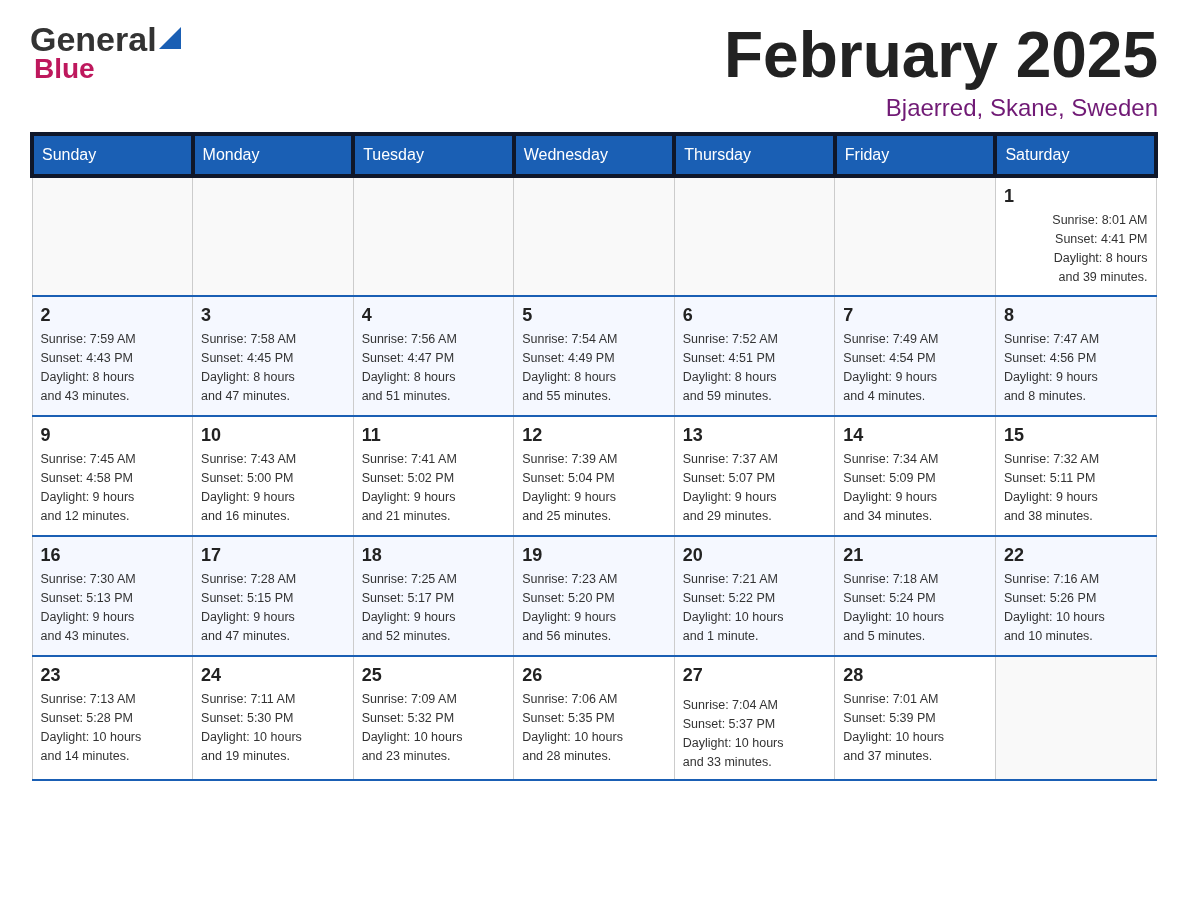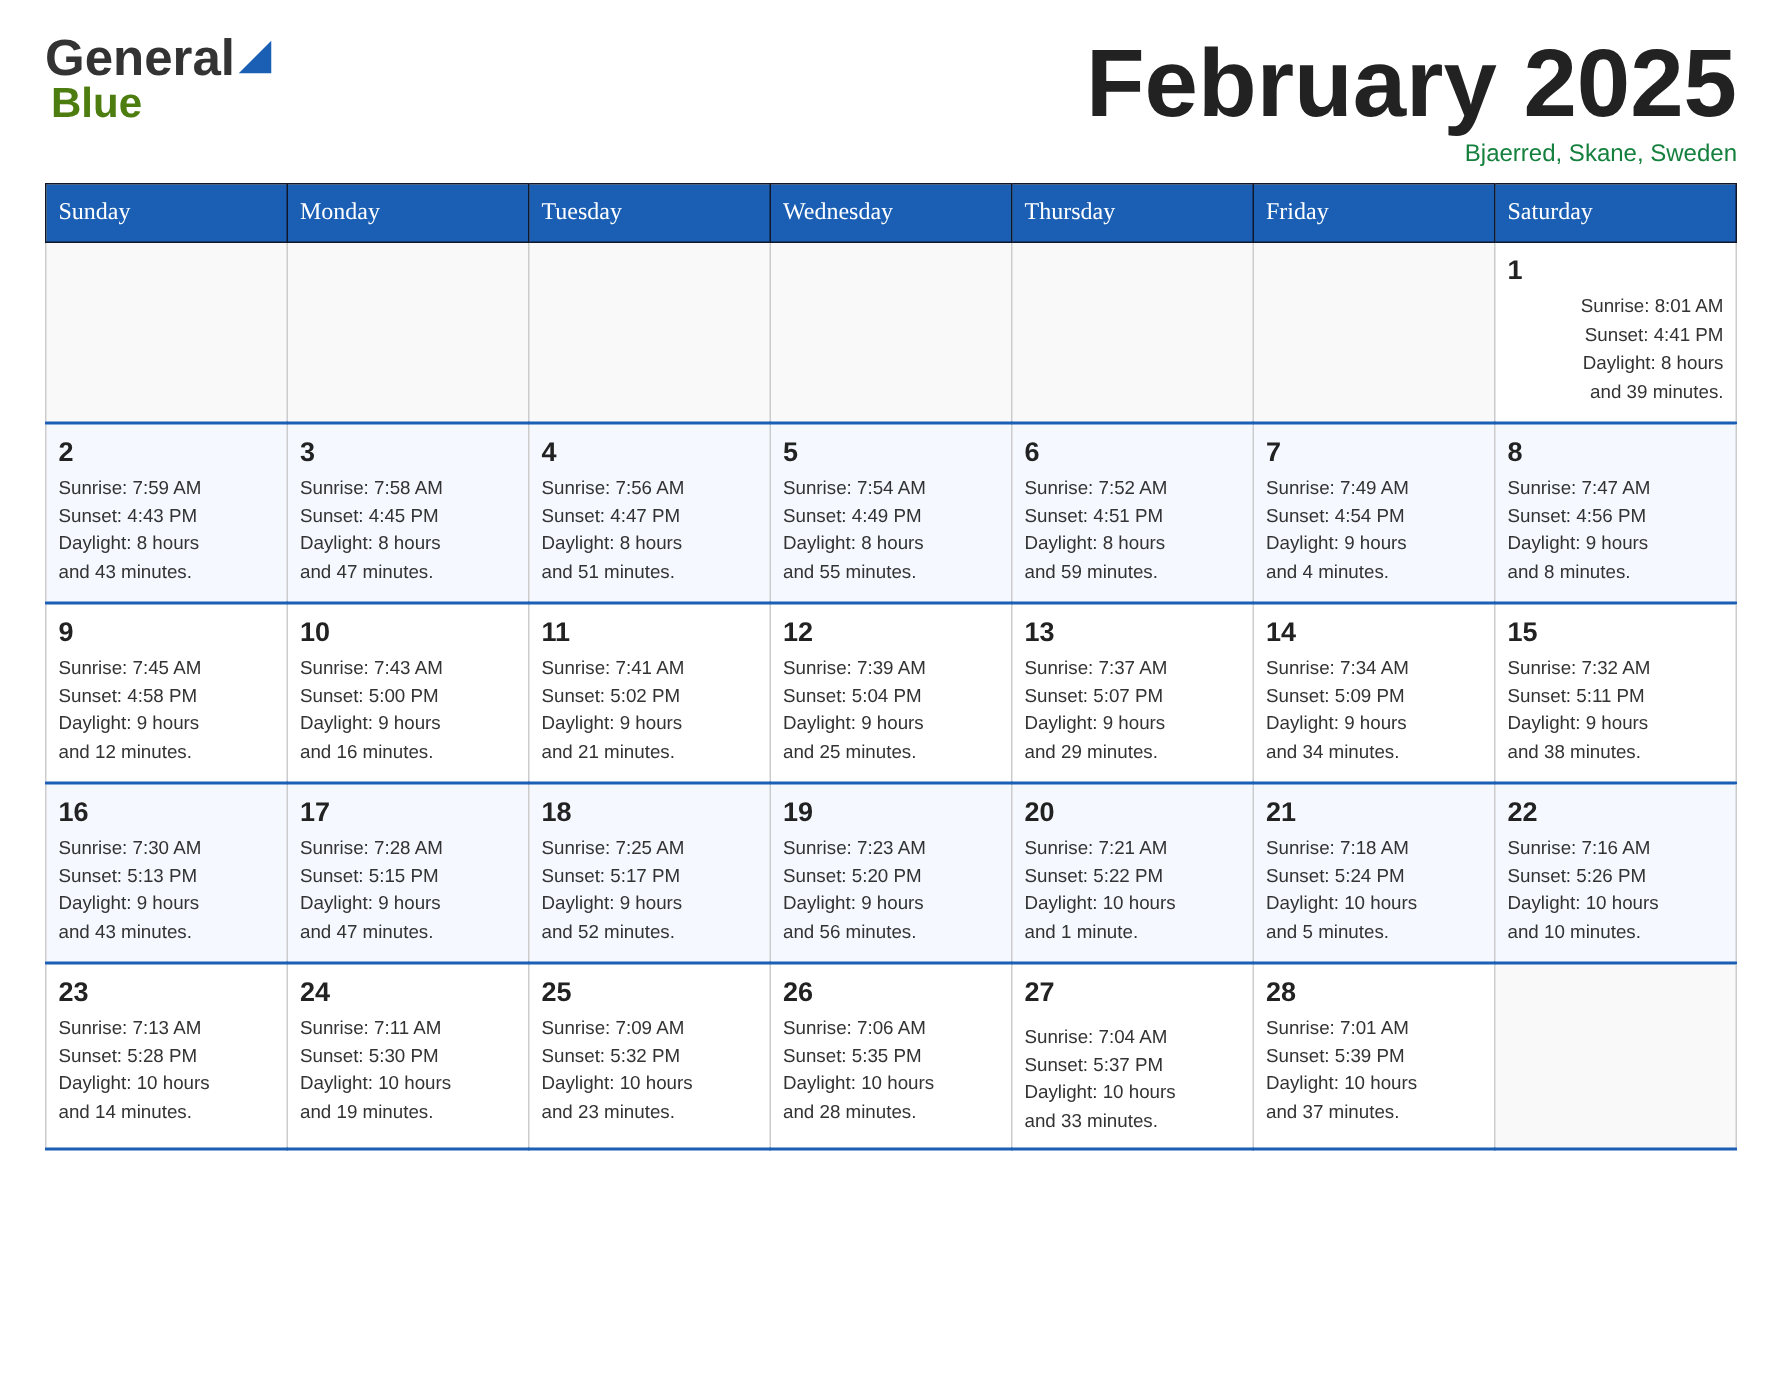--- a/index.html
+++ b/index.html
@@ -22,52 +22,51 @@
       gap: 4px;
     }
     .logo-text-general {
       font-size: 34px;
       font-weight: bold;
       color: #333;
     }
     .logo-blue {
       font-size: 28px;
       font-weight: bold;
-      color: #4d7c0f;
+      color: #be185d;
     }
     .title-block {
       text-align: right;
     }
     .month-title {
       font-size: 64px;
       font-weight: bold;
       color: #222;
       line-height: 1.1;
     }
     .location-title {
-      font-size: 16px;
-      color: #15803d;
+      font-size: 24px;
+      color: #701a75;
       margin-top: 4px;
     }
     table {
       width: 100%;
       border-collapse: collapse;
       margin-top: 8px;
     }
     thead tr {
       background-color: #1a5fb4;
     }
     thead th {
       color: #fff;
       font-size: 16px;
       font-weight: normal;
       padding: 10px 8px;
       text-align: left;
-      border: 1px solid #0f172a;
-      font-family: Liberation Serif, serif;
+      border: 4px solid #0f172a;
     }
     tbody tr {
       border-bottom: 2px solid #1a5fb4;
     }
     tbody td {
       vertical-align: top;
       padding: 8px;
       font-size: 13px;
       color: #333;
       border-right: 1px solid #ccc;

